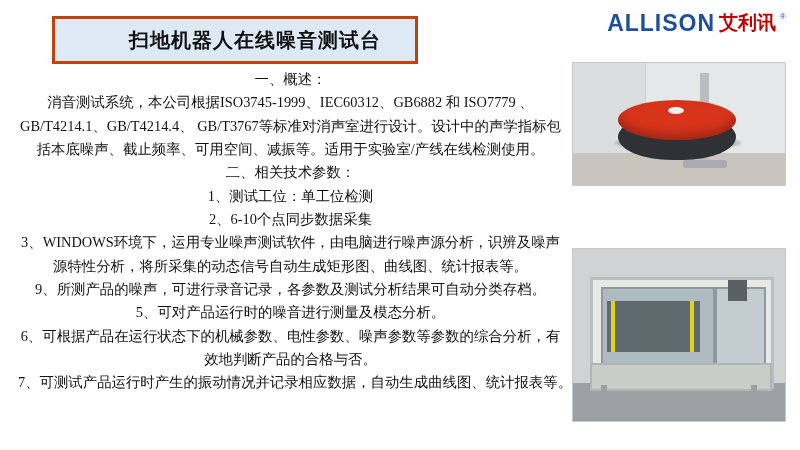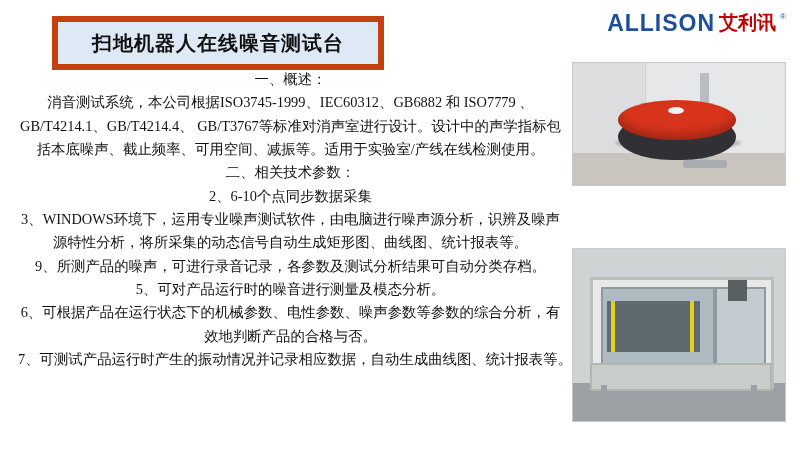--- a/index.html
+++ b/index.html
@@ -22,24 +22,25 @@
   }
 
   
   .title-box {
     position: absolute;
     left: 52px;
     top: 16px;
     width: 320px;
     height: 42px;
     background: #ddeaf6;
-    border: 6px solid #c2410c;
+    border: 3px solid #c2410c;
     display: flex;
     align-items: center;
     justify-content: center;
+    padding-left: 40px;
   }
   .title-text {
     font-family: "Liberation Sans", "DejaVu Sans", sans-serif;
     font-size: 20px;
     font-weight: bold;
     color: #111111;
     letter-spacing: 1px;
   }
 
   .brand {
@@ -178,20 +179,21 @@
   <div class="brand">
     <span class="brand-latin">ALLISON</span>
     <span class="brand-cn">艾利讯</span>
     <span class="brand-reg">®</span>
   </div>
 
   <div class="content">
     <div class="line">一、概述：</div>
     <div class="para indent">消音测试系统，本公司根据ISO3745-1999、IEC60312、GB6882 和 ISO7779 、GB/T4214.1、GB/T4214.4、 GB/T3767等标准对消声室进行设计。设计中的声学指标包括本底噪声、截止频率、可用空间、减振等。适用于实验室/产线在线检测使用。</div>
     <div class="line">二、相关技术参数：</div>
+    <div class="line">1、测试工位：单工位检测</div>
     <div class="line">2、6-10个点同步数据采集</div>
     <div class="para">3、WINDOWS环境下，运用专业噪声测试软件，由电脑进行噪声源分析，识辨及噪声源特性分析，将所采集的动态信号自动生成矩形图、曲线图、统计报表等。</div>
     <div class="line">9、所测产品的噪声，可进行录音记录，各参数及测试分析结果可自动分类存档。</div>
     <div class="line">5、可对产品运行时的噪音进行测量及模态分析。</div>
     <div class="para">6、可根据产品在运行状态下的机械参数、电性参数、噪声参数等参数的综合分析，有效地判断产品的合格与否。</div>
     <div class="line">7、可测试产品运行时产生的振动情况并记录相应数据，自动生成曲线图、统计报表等。</div>
   </div>
 
   <div class="photo photo-top">
     <div class="wall-left"></div>

